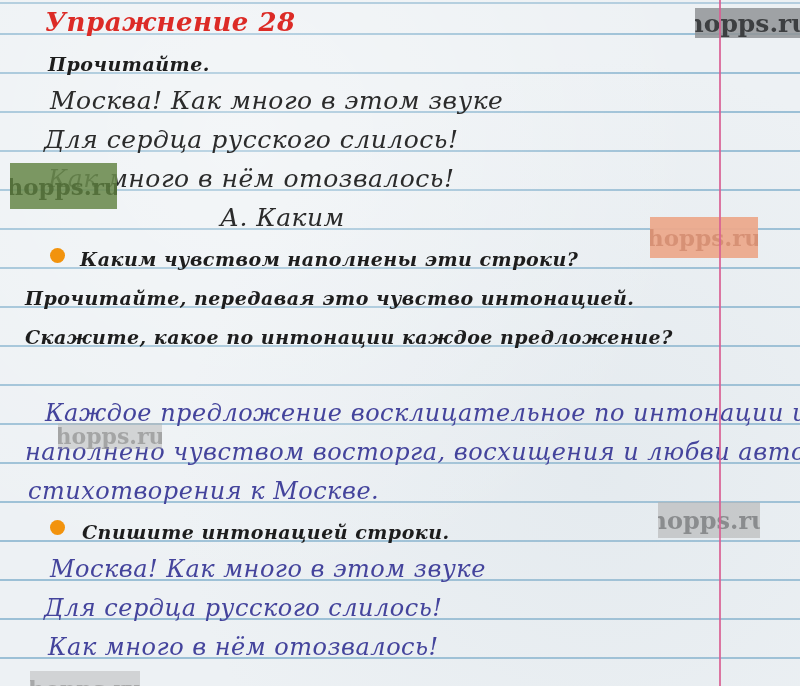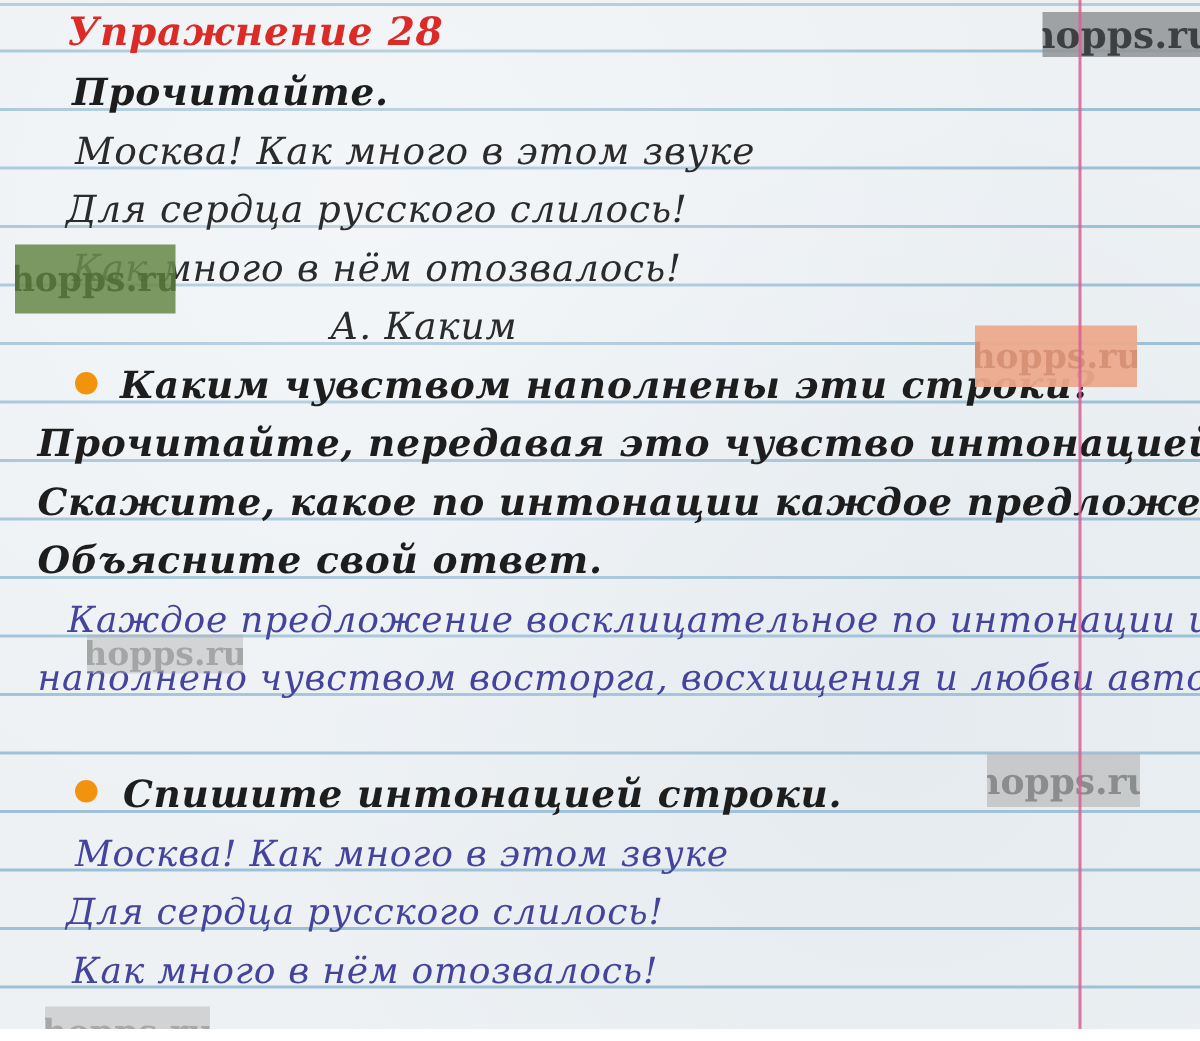--- a/index.html
+++ b/index.html
@@ -16,21 +16,21 @@
     overflow:hidden;
   }
   .topline{position:absolute;left:0;top:2px;width:100%;height:2px;background:#a6c6da;opacity:.8;}
   .margin-line{position:absolute;top:0;bottom:0;left:719px;width:2px;background:#d85f93;opacity:.85;}
   .tline{
     position:absolute;height:34px;display:flex;align-items:flex-end;
     white-space:nowrap;font-style:italic;letter-spacing:0.5px;line-height:1;
   }
   .cursive-black{color:#2b2b2b;font-size:25px;}
   .cursive-blue{color:#44449c;font-size:24px;}
-  .bold-black{color:#1d1d1d;font-size:25px;font-weight:700;}
+  .bold-black{color:#1d1d1d;font-size:19px;font-weight:700;}
   .red-title{color:#dc2b26;font-size:26px;font-weight:700;}
   .bullet{
     position:absolute;width:15px;height:15px;border-radius:50%;
     background:#f2930d;
   }
   .wm{
     position:absolute;display:flex;align-items:center;justify-content:center;
     font-family:"DejaVu Serif",serif;font-weight:700;overflow:hidden;
   }
   .wm-top-right{left:695px;top:8px;width:105px;height:30px;background:rgba(145,148,150,0.85);color:#3d3f41;font-size:25px;}
@@ -52,24 +52,24 @@
 
   <div class="tline cursive-black" style="left:50px;top:79px;">Москва! Как много в этом звуке</div>
   <div class="tline cursive-black" style="left:44px;top:118px;">Для сердца русского слилось!</div>
   <div class="tline cursive-black" style="left:48px;top:157px;">Как много в нём отозвалось!</div>
   <div class="tline cursive-black" style="left:220px;top:196px;">А. Каким</div>
 
   <div class="bullet" style="left:50px;top:248px;"></div>
   <div class="tline bold-black" style="left:80px;top:235px;">Каким чувством наполнены эти строки?</div>
   <div class="tline bold-black" style="left:25px;top:274px;">Прочитайте, передавая это чувство интонацией.</div>
   <div class="tline bold-black" style="left:25px;top:313px;">Скажите, какое по интонации каждое предложение?</div>
-  <div class="tline bold-black" style="left:25px;top:352px;">Объясните свой ответ.</div>
 
   <div class="tline cursive-blue" style="left:45px;top:391px;">Каждое предложение восклицательное по интонации и</div>
   <div class="tline cursive-blue" style="left:25px;top:430px;">наполнено чувством восторга, восхищения и любви автора</div>
+  <div class="tline cursive-blue" style="left:28px;top:469px;">стихотворения к Москве.</div>
 
   <div class="bullet" style="left:50px;top:520px;"></div>
   <div class="tline bold-black" style="left:82px;top:508px;">Спишите интонацией строки.</div>
 
   <div class="tline cursive-blue" style="left:50px;top:547px;">Москва! Как много в этом звуке</div>
   <div class="tline cursive-blue" style="left:44px;top:586px;">Для сердца русского слилось!</div>
   <div class="tline cursive-blue" style="left:48px;top:625px;">Как много в нём отозвалось!</div>
 
   <div class="wm wm-top-right">hopps.ru</div>
   <div class="wm wm-green">hopps.ru</div>

